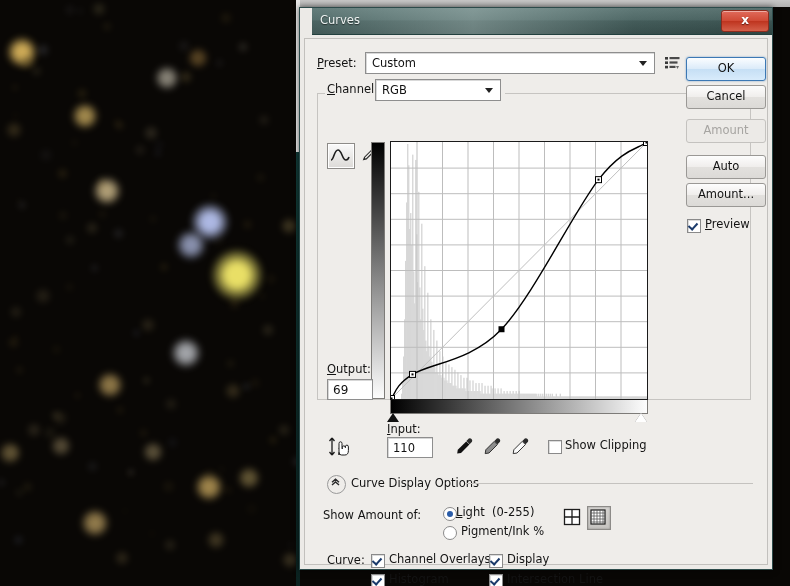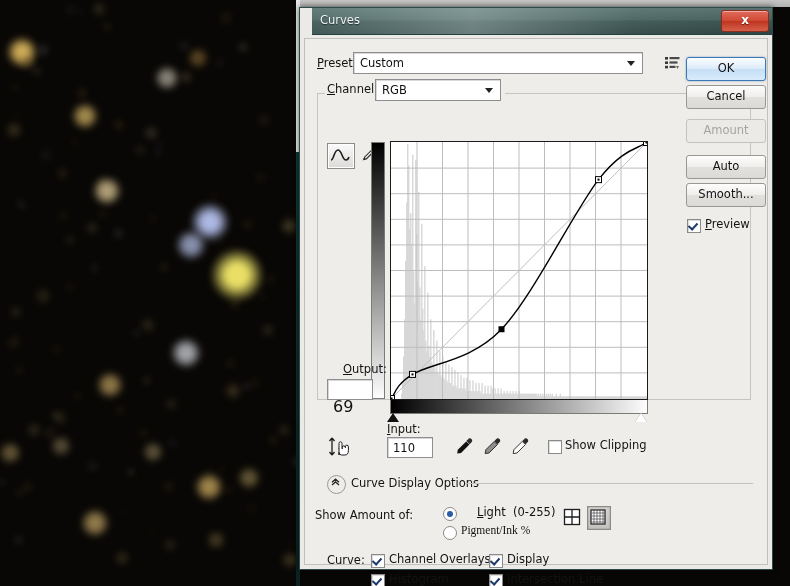--- a/index.html
+++ b/index.html
@@ -55,21 +55,21 @@
   .preset-label{position:absolute;left:0;top:4px;}
   .combo{
     position:absolute;background:#fff;border:1px solid #8e8e8e;
     box-shadow:inset 1px 1px 0 #d9d9d9;height:20px;
   }
   .combo .cval{position:absolute;left:6px;top:3px;font-size:11.5px;color:#111;}
   .combo .arrow{
     position:absolute;right:7px;top:8px;width:0;height:0;
     border-left:4px solid transparent;border-right:4px solid transparent;border-top:5px solid #222;
   }
-  #preset-combo{left:36px;top:0;width:288px;}
+  #preset-combo{left:48px;top:0;width:288px;}
   .preset-menu-icon{position:absolute;left:348px;top:3px;width:16px;height:14px;cursor:pointer;}
   .channel-label{position:absolute;left:22px;top:43px;}
   #channel-combo{position:absolute;left:70px;top:40px;width:124px;}
   .grp-line{position:absolute;background:#c6c4c1;}
 
   
   .tool-btn{
     position:absolute;left:22px;top:104px;width:26px;height:24px;
     background:linear-gradient(to bottom,#fafafa,#dcdad7);
     border:1px solid #8d8b88;box-shadow:inset 0 0 0 1px #fff;cursor:pointer;
@@ -97,26 +97,26 @@
     border-left:6px solid transparent;border-right:6px solid transparent;
     border-bottom:9px solid #111;cursor:pointer;
   }
   .slider-white{
     position:absolute;left:264px;top:272px;width:0;height:0;
     border-left:6px solid transparent;border-right:6px solid transparent;
     border-bottom:9px solid #fff;filter:drop-shadow(0 0 0.6px #555);cursor:pointer;
   }
 
   
-  .output-label{position:absolute;left:22px;top:323px;margin-left:16px;}
+  .output-label{position:absolute;left:22px;top:323px;}
   #output-field{
     position:absolute;left:22px;top:340px;width:44px;height:19px;
     background:#fff;border:1px solid #8e8e8e;box-shadow:inset 1px 1px 0 #d7d7d7;
   }
-  #output-field .v{position:absolute;left:5px;top:17px;font-size:16px;color:#111;}
+  #output-field .v{position:absolute;left:5px;top:3px;font-size:12px;color:#111;}
 
   
   .input-label{position:absolute;left:82px;top:383px;}
   #input-field{
     position:absolute;left:82px;top:398px;width:44px;height:19px;
     background:#fff;border:1px solid #8e8e8e;box-shadow:inset 1px 1px 0 #d7d7d7;
   }
   #input-field .v{position:absolute;left:5px;top:3px;font-size:11.5px;color:#111;}
   .curve-hand{position:absolute;left:22px;top:396px;width:28px;height:24px;cursor:pointer;}
   .dropper{position:absolute;top:396px;width:22px;height:22px;cursor:pointer;}
@@ -141,33 +141,33 @@
 
   
   .cdo-toggle{
     position:absolute;left:22px;top:436px;width:17px;height:17px;border-radius:50%;
     border:1px solid #9a9a9a;background:#efedea;cursor:pointer;
   }
   .cdo-label{position:absolute;left:46px;top:437px;}
   .cdo-rule{position:absolute;left:160px;top:444px;width:288px;height:1px;background:#c4c2bf;}
 
   
-  .sa-label{position:absolute;left:10px;top:469px;}
+  .sa-label{position:absolute;left:18px;top:469px;}
   .radio{
     position:absolute;width:12px;height:12px;border-radius:50%;
     background:#fff;border:1px solid #8a8a8a;cursor:pointer;
   }
   .radio.sel::after{
     content:"";position:absolute;left:3px;top:3px;width:6px;height:6px;border-radius:50%;
     background:#2a5ca8;
   }
   #radio-light{left:138px;top:468px;}
-  #radio-light-txt{left:172px;top:466px;text-align:center;}
+  #radio-light-txt{left:151px;top:466px;text-align:center;}
   #radio-pigment{left:138px;top:487px;}
-  #radio-pigment-txt{left:156px;top:485px;font-family:Liberation Serif, serif;}
+  #radio-pigment-txt{left:156px;top:485px;}
 
   .grid-btn{
     position:absolute;top:467px;width:22px;height:22px;cursor:pointer;
     background:#efedea;
   }
   #grid-simple{left:256px;}
   #grid-detail{
     left:282px;background:linear-gradient(to bottom,#d6d4d1,#c6c4c1);
     border:1px solid #8d8b88;box-shadow:inset 0 0 2px rgba(0,0,0,.35);
   }
@@ -737,18 +737,18 @@
     <span class="cbtxt" id="txt-baseline">Display</span>
     <span class="cb checked" id="cb-histogram"></span>
     <span class="cbtxt" id="txt-histogram">Histogram</span>
     <span class="cb checked" id="cb-intersection"></span>
     <span class="cbtxt" id="txt-intersection">Intersection Line</span>
 
     <div class="btn" id="btn-ok">OK</div>
     <div class="btn" id="btn-cancel">Cancel</div>
     <div class="btn" id="btn-smooth">Amount</div>
     <div class="btn" id="btn-auto">Auto</div>
-    <div class="btn" id="btn-options">Smooth...</div>
+    <div class="btn" id="btn-options">Amount...</div>
     <span class="cb checked" id="cb-preview"></span>
     <span class="cbtxt" id="txt-preview"><span class="ul">P</span>review</span>
 
   </div>
 </div>
 
 </body></html>

